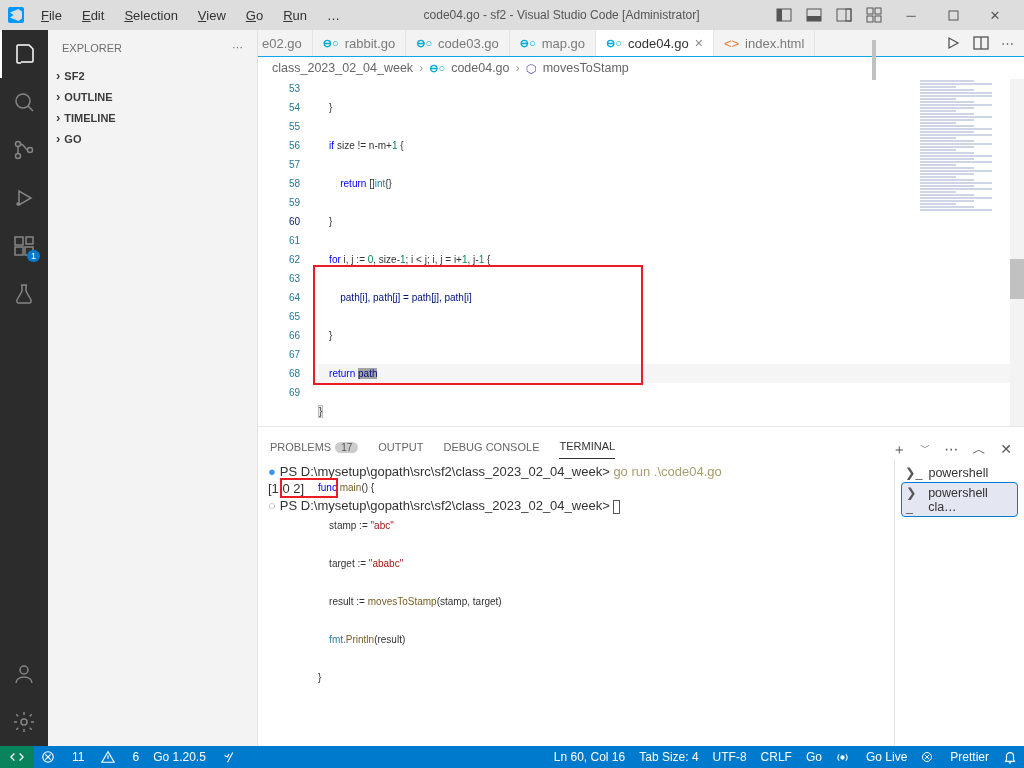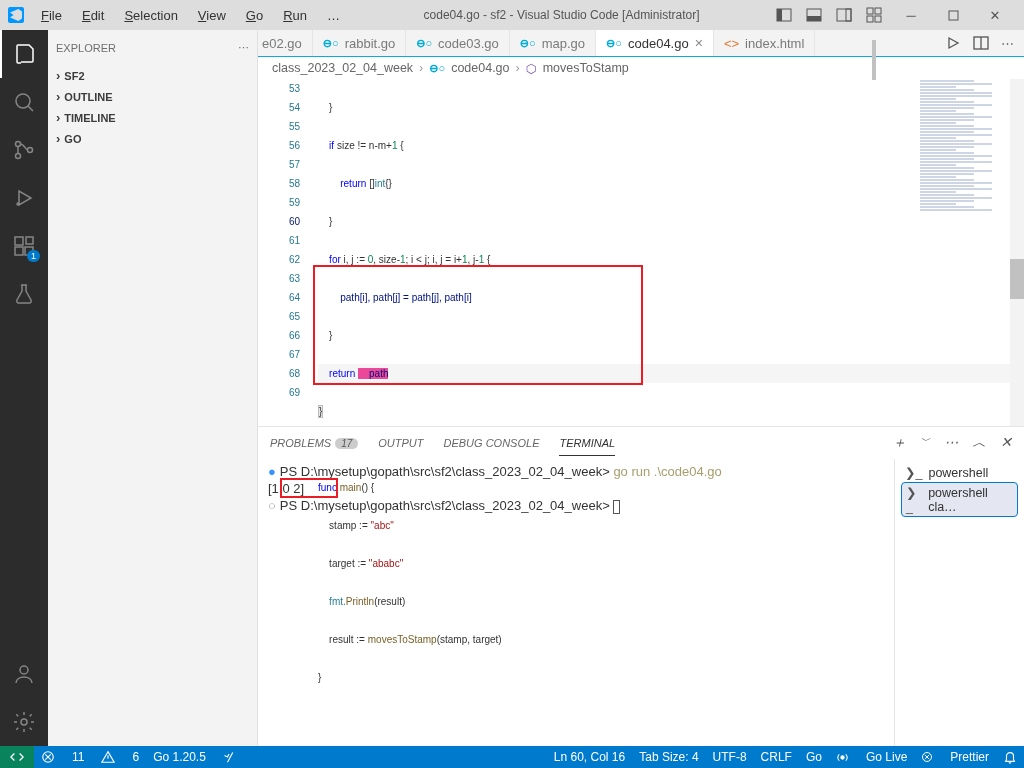--- a/index.html
+++ b/index.html
@@ -23,21 +23,21 @@
 
 
 .activity-bar { width: 48px; background: #2c2c2c; display: flex; flex-direction: column; }
 .act-icon { width: 48px; height: 48px; display: flex; align-items: center; justify-content: center; color: #858585; font-size: 22px; cursor: pointer; position: relative; }
 .act-icon.active { color: #fff; border-left: 2px solid #fff; }
 .badge-sm { position: absolute; bottom: 8px; right: 8px; background: #007acc; color: #fff; border-radius: 8px; font-size: 9px; padding: 1px 4px; }
 .act-spacer { flex: 1; }
 
 
 .side-panel { width: 210px; background: #f3f3f3; display: flex; flex-direction: column; border-right: 1px solid #e0e0e0; }
-.side-header { height: 35px; display: flex; align-items: center; padding: 0 8px; color: #6f6f6f; font-size: 11px; justify-content: space-between; }
+.side-header { height: 35px; display: flex; align-items: center; padding: 0 14px; color: #6f6f6f; font-size: 11px; justify-content: space-between; }
 .side-item { padding: 3px 8px; display: flex; align-items: center; color: #3b3b3b; font-size: 13px; cursor: pointer; }
 .side-item .chev { margin-right: 4px; font-size: 13px; color:#424242;}
 .side-item.lbl { font-weight: 700; font-size: 11px; }
 
 
 .editor-area { flex: 1; display: flex; flex-direction: column; min-width: 0; background: #fff; }
 .tabs { height: 27px; background: #f3f3f3; display: flex; align-items: stretch; border-bottom: 1px solid #0ea5e9; }
 .tab { display: flex; align-items: center; padding: 0 10px; gap: 6px; color: #7a7a7a; border-right: 1px solid #e5e5e5; cursor: pointer; font-size: 13px; }
 .tab.active { background: #fff; color: #333; }
 .go-ico { color: #00acd7; font-weight: bold; font-size: 11px; }
@@ -62,21 +62,21 @@
 .pkg { color: #267f99; }
 .minimap { position: absolute; top: 0; right: 14px; width: 90px; height: 220px; opacity: .45; }
 .minimap div { height: 2px; margin:1px 0; background: #94a3c4; }
 .minimap div.short{ width: 40%; } .minimap div.med{ width: 60%; } .minimap div.long{ width: 80%; }
 .scrollbar-v{ position:absolute; right:0; top:0; width:14px; height:100%; background:#f3f3f3;}
 .scrollbar-v .thumb{ position:absolute; right:0; top:180px; width:14px; height:40px; background:#c1c1c1;}
 
 .redbox{ position:absolute; border:2.5px solid #ed1c24; pointer-events:none; }
 
 .panel { height: 320px; border-top: 1px solid #e5e5e5; display: flex; flex-direction:column; }
-.panel-tabs{ height:32px; display:flex; align-items:center; padding:0 12px; gap:20px; color:#666; font-size:11px;font-style:italic; }
+.panel-tabs{ height:32px; display:flex; align-items:flex-end; padding:0 12px; gap:20px; color:#666; font-size:11px; }
 .ptab{ cursor:pointer; padding: 6px 0;}
 .ptab.active{ color:#333; border-bottom:1px solid #333;}
 .pcount{ background:#ccc; color:#555; border-radius:10px; padding:0 6px; font-size:10px; margin-left:4px;}
 .panel-actions{ margin-left:auto; display:flex; gap:14px; color:#555; font-size:14px;}
 .panel-body{ flex:1; display:flex; font-family:Consolas,monospace; font-size:13px; }
 .term{ flex:1; padding: 4px 10px; line-height:17px; color:#333;}
 .dot-blue::before{ content:"●"; color:#3794ff; margin-right:4px;}
 .dot-grey::before{ content:"○"; color:#999; margin-right:4px;}
 .term-cmd{ color:#a79e6e;}
 .term-list{ width:130px; border-left:1px solid #e5e5e5; padding:4px 6px; font-family:"Segoe UI"; font-size:12.5px;}
@@ -300,28 +300,28 @@
           <div>69</div>
       </div>
       <div class="code">
 <div class="line"><span>    }</span></div>
 <div class="line"><span class="kw">    if</span><span> size != n-m+</span><span class="num">1</span><span> {</span></div>
 <div class="line"><span class="kw">        return </span><span>[]</span><span class="typ">int</span><span>{}</span></div>
 <div class="line"><span>    }</span></div>
 <div class="line"><span class="kw">    for</span><span> i, j := </span><span class="num">0</span><span>, size-</span><span class="num">1</span><span>; i &lt; j; i, j = i+</span><span class="num">1</span><span>, j-</span><span class="num">1</span><span> {</span></div>
 <div class="line"><span class="var">        path[i], path[j] = path[j], path[i]</span></div>
 <div class="line"><span>    }</span></div>
-<div class="line hl60"><span class="kw">    return </span><span style="background:#ec4899;padding-left:11px;" class="var">path</span></div>
+<div class="line hl60"><span class="kw">    return </span><span style="background:#a3a3a3;" class="var">path</span></div>
 <div class="line"><span style="background:#e8e8e8;border:1px solid #bcbcbc;">}</span></div>
 <div class="line"></div>
 <div class="line"><span class="kw">func </span><span class="fn">main</span><span>() {</span></div>
 <div class="line"><span>    stamp := </span><span class="str">"abc"</span></div>
 <div class="line"><span>    target := </span><span class="str">"ababc"</span></div>
+<div class="line"><span>    result := </span><span class="fn">movesToStamp</span><span>(stamp, target)</span></div>
 <div class="line"><span class="pkg">    fmt.</span><span class="fn">Println</span><span>(result)</span></div>
-<div class="line"><span>    result := </span><span class="fn">movesToStamp</span><span>(stamp, target)</span></div>
 <div class="line"><span>}</span></div>
 <div class="line"></div>
         <div class="redbox" style="left:-5px; top:186px; width:330px; height:120px;"></div>
       </div>
       <div class="minimap">
         <div class="med"></div>
           <div class="long"></div>
           <div class="short"></div>
           <div class="med"></div>
           <div class="long"></div>

